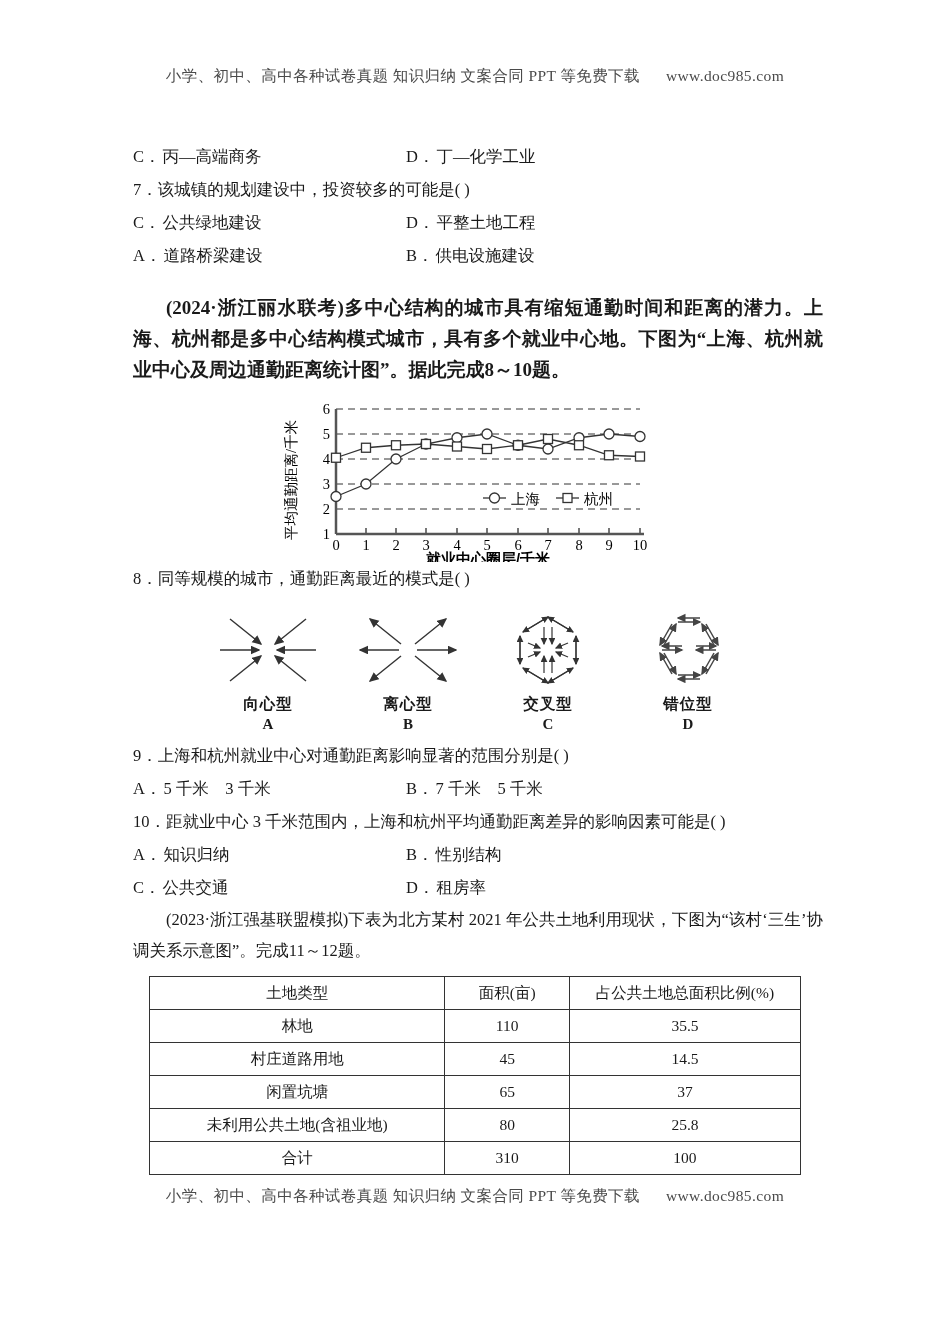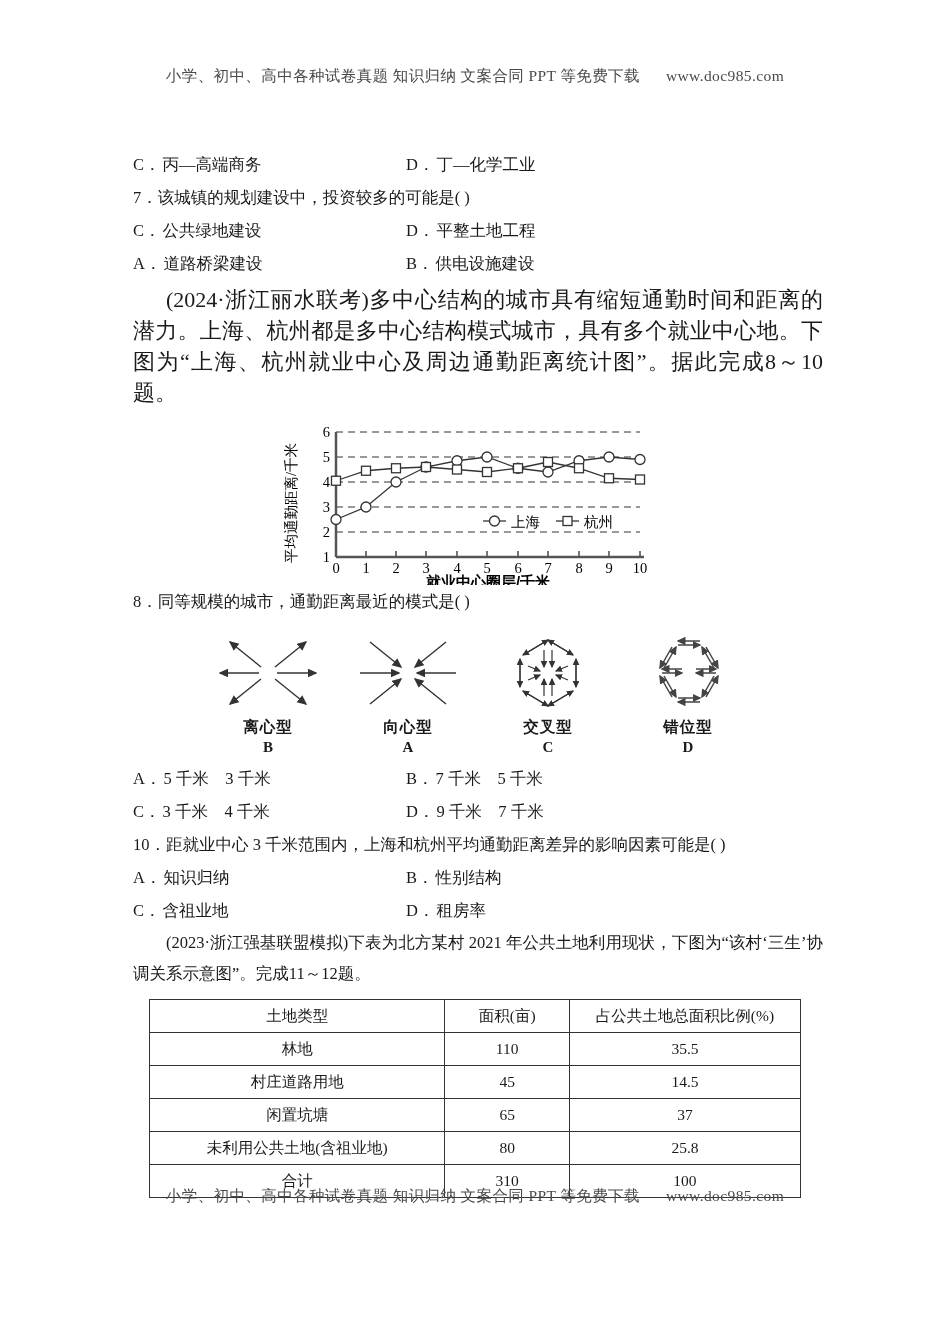--- a/index.html
+++ b/index.html
@@ -31,44 +31,45 @@
     letter-spacing: 0.4px;
     font-family: "Liberation Serif", "DejaVu Serif", serif;
   }
   .watermark-top { top: 66px; }
   .watermark-bottom { top: 1186px; }
   .wm-url { margin-left: 26px; font-family: "Liberation Serif", serif; }
 
   .content {
     position: absolute;
     left: 133px;
-    top: 148px;
+    top: 140px;
     width: 690px;
   }
 
   .qline {
     font-size: 16.5px;
     line-height: 33px;
     white-space: nowrap;
   }
   .opt-row {
     display: flex;
     font-size: 16.5px;
     line-height: 33px;
   }
   .opt-a { width: 273px; flex: 0 0 273px; }
   .opt-b { flex: 1; }
   .opt-label { margin-right: 2px; }
 
   .para {
-    font-size: 22px;
+    font-size: 19px;
     line-height: 31px;
     text-align: justify;
     text-indent: 33px;
-    margin-top: 4px;
+    margin-top: 20px;
+    font-weight: bold;
   }
   .para2 {
     font-size: 16.5px;
     line-height: 31px;
     text-align: justify;
     text-indent: 33px;
   }
 
   
   .chart-wrap {
@@ -256,20 +257,40 @@
           <line x1="278" y1="101" x2="301" y2="101" stroke="#333" stroke-width="1.3"></line>
           <rect x="285" y="96.5" width="9" height="9" fill="#fff" stroke="#333" stroke-width="1.3"></rect>
           <text x="306" y="107" font-family="Liberation Sans, sans-serif" font-size="14.5">杭州</text>
         </g>
       </svg>
     </div>
 
     <div class="qline">8．同等规模的城市，通勤距离最近的模式是(        )</div>
 
     <div class="patterns">
+
+      <div class="pattern">
+        <svg width="112" height="78" viewBox="0 0 112 78">
+          <defs>
+            <marker id="ah" markerWidth="7" markerHeight="7" refX="6" refY="3.2" orient="auto">
+              <path d="M0,0 L7,3.2 L0,6.4 z" fill="#333"></path>
+            </marker>
+          </defs>
+          <g stroke="#333" stroke-width="1.4" marker-end="url(#ah)" fill="none">
+            <line x1="18" y1="8" x2="49" y2="33"></line>
+            <line x1="94" y1="8" x2="63" y2="33"></line>
+            <line x1="8" y1="39" x2="47" y2="39"></line>
+            <line x1="104" y1="39" x2="65" y2="39"></line>
+            <line x1="18" y1="70" x2="49" y2="45"></line>
+            <line x1="94" y1="70" x2="63" y2="45"></line>
+          </g>
+        </svg>
+        <div class="pattern-name">向心型</div>
+        <div class="pattern-letter">A</div>
+      </div>
 
       <div class="pattern">
         <svg width="112" height="78" viewBox="0 0 112 78">
           <defs>
             <marker id="ah2" markerWidth="7" markerHeight="7" refX="6" refY="3.2" orient="auto">
               <path d="M0,0 L7,3.2 L0,6.4 z" fill="#333"></path>
             </marker>
           </defs>
           <g stroke="#333" stroke-width="1.4" marker-end="url(#ah2)" fill="none">
             <line x1="49" y1="33" x2="18" y2="8"></line>
@@ -280,40 +301,20 @@
             <line x1="63" y1="45" x2="94" y2="70"></line>
           </g>
         </svg>
         <div class="pattern-name">离心型</div>
         <div class="pattern-letter">B</div>
       </div>
 
       <div class="pattern">
         <svg width="112" height="78" viewBox="0 0 112 78">
           <defs>
-            <marker id="ah" markerWidth="7" markerHeight="7" refX="6" refY="3.2" orient="auto">
-              <path d="M0,0 L7,3.2 L0,6.4 z" fill="#333"></path>
-            </marker>
-          </defs>
-          <g stroke="#333" stroke-width="1.4" marker-end="url(#ah)" fill="none">
-            <line x1="18" y1="8" x2="49" y2="33"></line>
-            <line x1="94" y1="8" x2="63" y2="33"></line>
-            <line x1="8" y1="39" x2="47" y2="39"></line>
-            <line x1="104" y1="39" x2="65" y2="39"></line>
-            <line x1="18" y1="70" x2="49" y2="45"></line>
-            <line x1="94" y1="70" x2="63" y2="45"></line>
-          </g>
-        </svg>
-        <div class="pattern-name">向心型</div>
-        <div class="pattern-letter">A</div>
-      </div>
-
-      <div class="pattern">
-        <svg width="112" height="78" viewBox="0 0 112 78">
-          <defs>
             <marker id="ah3" markerWidth="6" markerHeight="6" refX="5" refY="2.8" orient="auto">
               <path d="M0,0 L6,2.8 L0,5.6 z" fill="#333"></path>
             </marker>
           </defs>
           <g stroke="#333" stroke-width="1.2" marker-end="url(#ah3)" fill="none">
 
             <line x1="56" y1="6" x2="81" y2="21"></line>
             <line x1="56" y1="6" x2="31" y2="21"></line>
             <line x1="84" y1="25" x2="84" y2="53"></line>
             <line x1="28" y1="25" x2="28" y2="53"></line>
@@ -375,49 +376,42 @@
           </g>
         </svg>
         <div class="pattern-name">错位型</div>
         <div class="pattern-letter">D</div>
       </div>
 
     </div>
 
     <div class="spacer-sm"></div>
 
+    <div class="qline">9．上海和杭州就业中心对通勤距离影响显著的范围分别是(        )</div>
     <div class="opt-row">
       <div class="opt-a">
         <span class="opt-label">A．</span><span>5 千米　3 千米</span>
       </div>
       <div class="opt-b">
         <span class="opt-label">B．</span><span>7 千米　5 千米</span>
       </div>
     </div>
-    <div class="opt-row">
-      <div class="opt-a">
-        <span class="opt-label">C．</span><span>3 千米　4 千米</span>
-      </div>
-      <div class="opt-b">
-        <span class="opt-label">D．</span><span>9 千米　7 千米</span>
-      </div>
-    </div>
 
     <div class="qline">10．距就业中心 3 千米范围内，上海和杭州平均通勤距离差异的影响因素可能是(        )</div>
     <div class="opt-row">
       <div class="opt-a">
         <span class="opt-label">A．</span><span>知识归纳</span>
       </div>
       <div class="opt-b">
         <span class="opt-label">B．</span><span>性别结构</span>
       </div>
     </div>
     <div class="opt-row">
       <div class="opt-a">
-        <span class="opt-label">C．</span><span>含祖业地</span>
+        <span class="opt-label">C．</span><span>公共交通</span>
       </div>
       <div class="opt-b">
         <span class="opt-label">D．</span><span>租房率</span>
       </div>
     </div>
 
     <div class="para2">(2023·浙江强基联盟模拟)下表为北方某村 2021 年公共土地利用现状，下图为“该村‘三生’协调关系示意图”。完成11～12题。</div>
 
     <table class="land-table">
       <thead>

